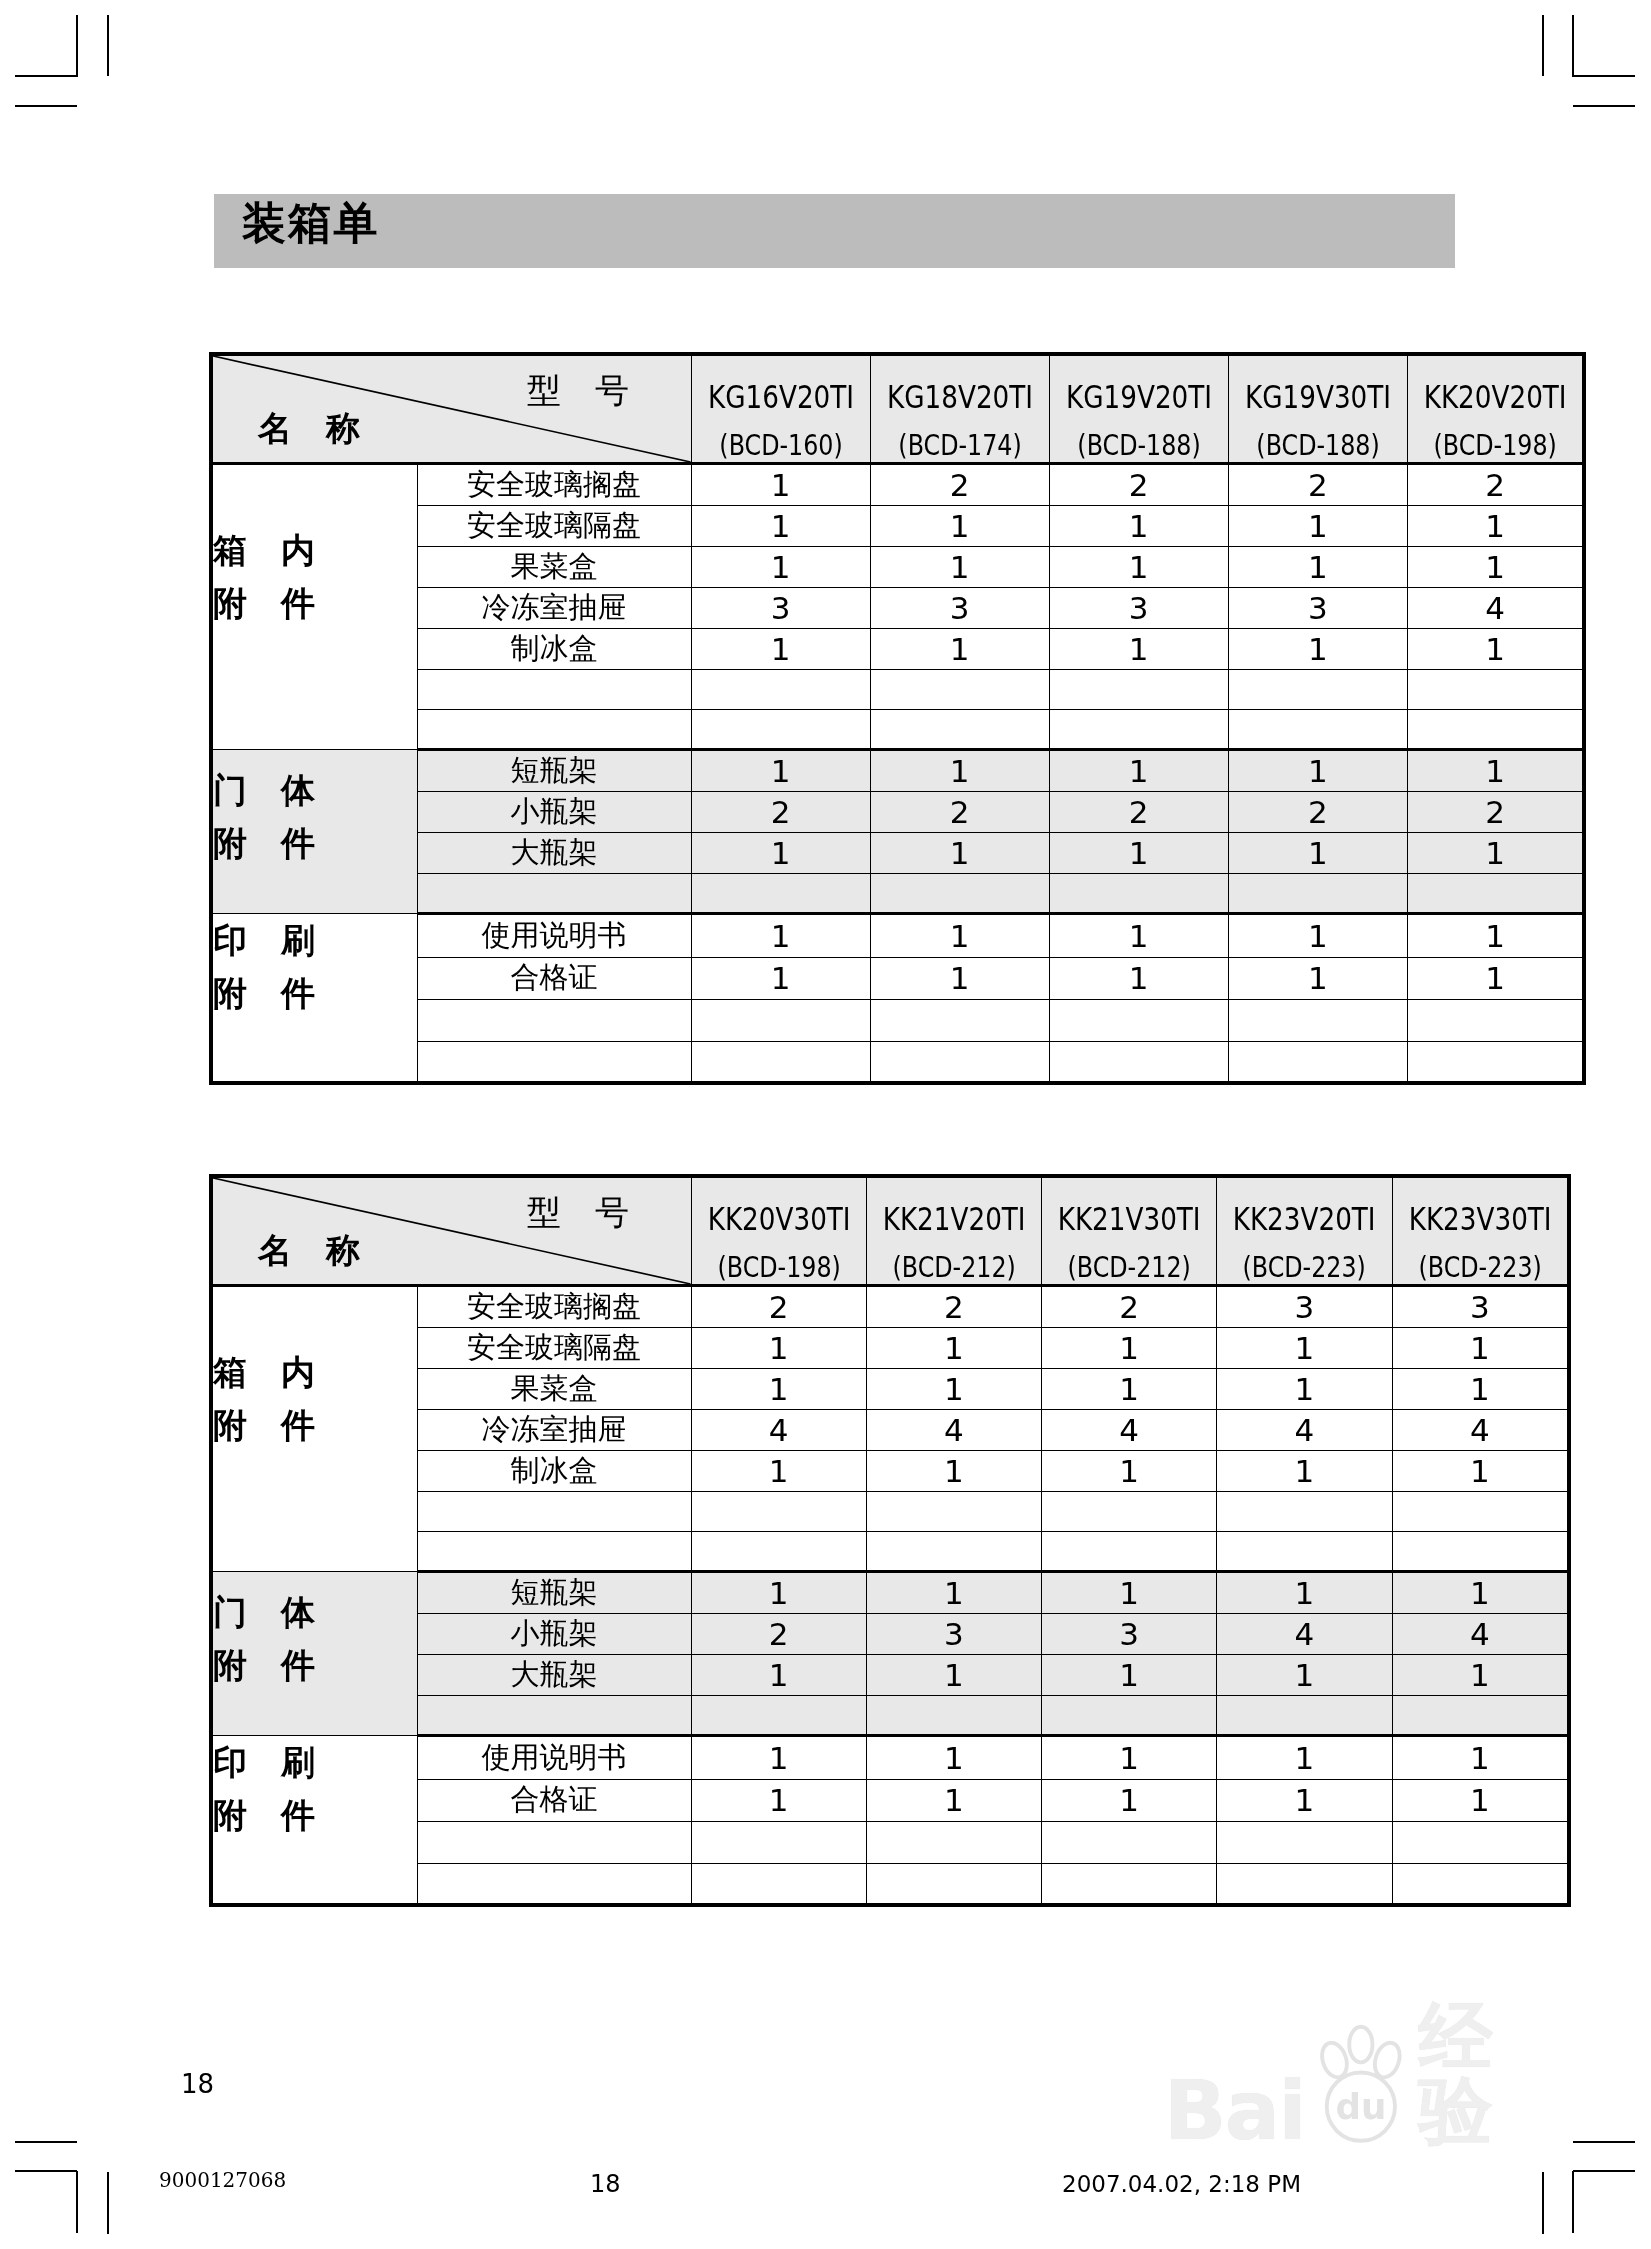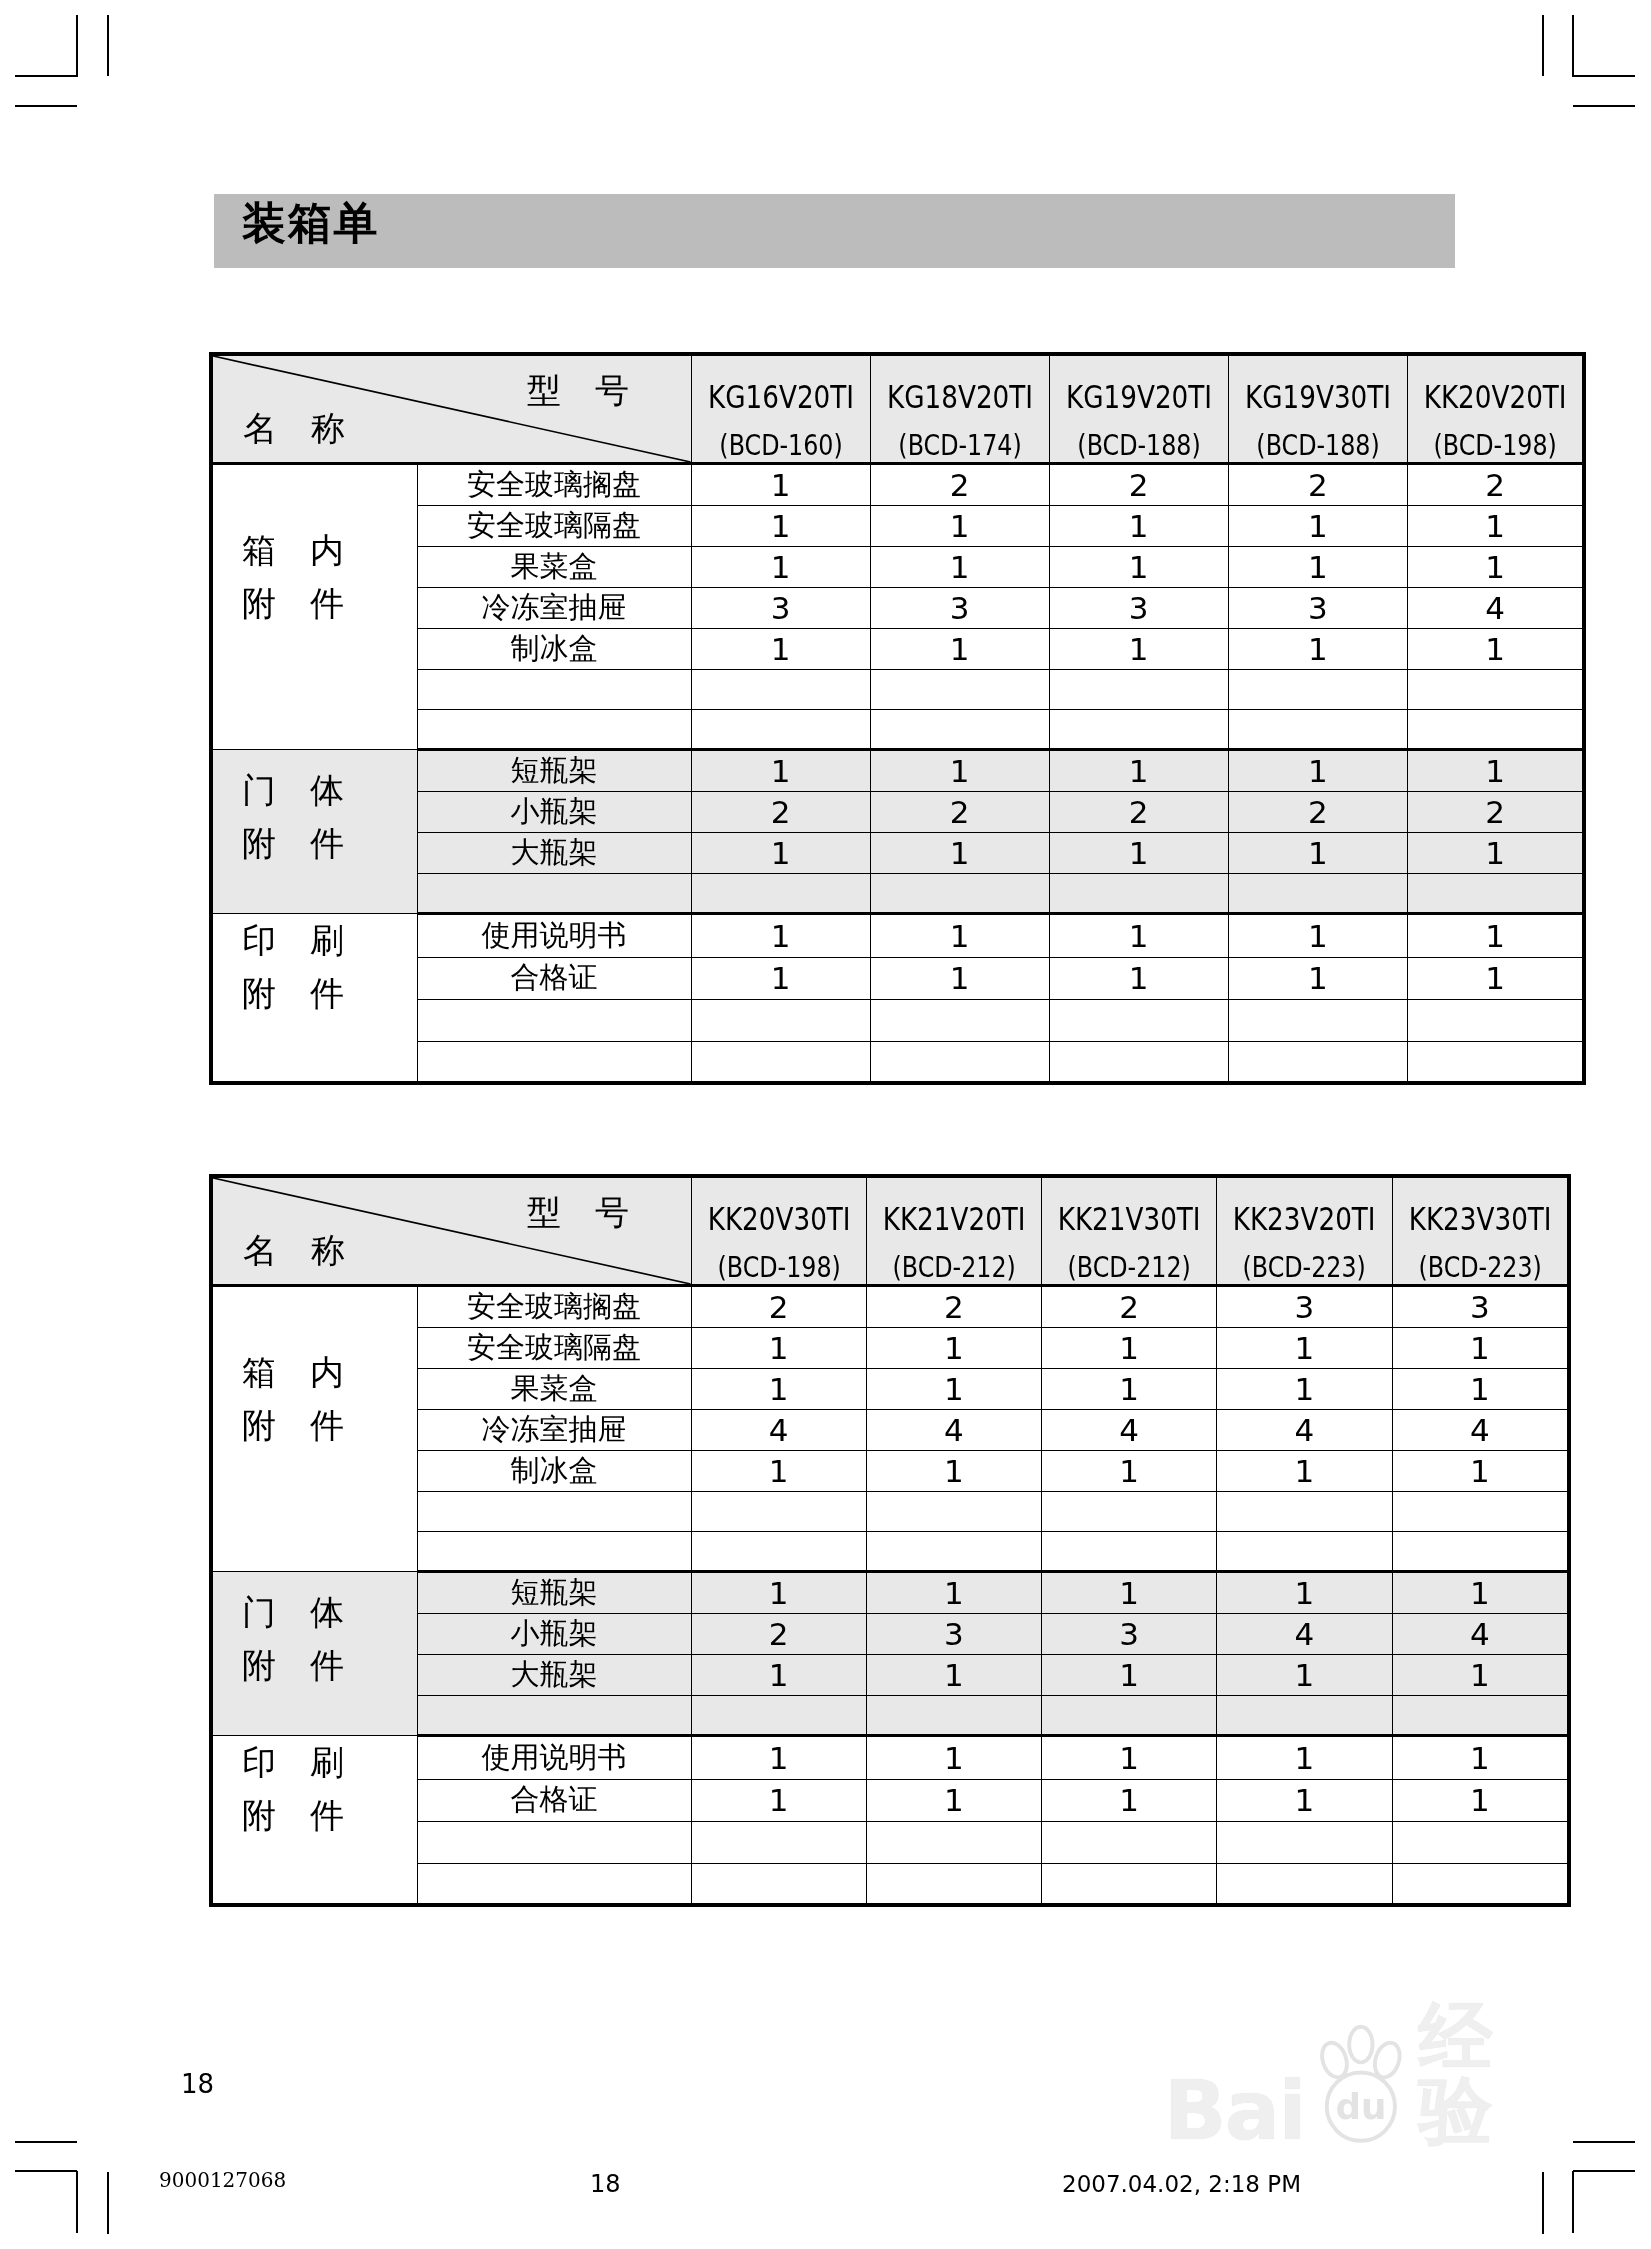--- a/index.html
+++ b/index.html
@@ -17,28 +17,28 @@
   
   .twrap{position:absolute;left:209px;}
   .twrap.t1{top:352px;}
   .twrap.t2{top:1174px;}
   table.pack{border-collapse:collapse;table-layout:fixed;background:#fff;border:4.3px solid #000;}
   table.pack th,table.pack td{border:1.7px solid #000;padding:0;}
   table.pack thead th{border-bottom:3.4px solid #000;background:#e8e8e8;height:106px;vertical-align:top;}
   th.namehead{position:relative;}
   th.namehead svg{position:absolute;left:0;top:0;width:100%;height:100%;}
   th.namehead .lbl-model{position:absolute;top:12px;left:299px;font-size:34px;font-weight:normal;white-space:pre;margin-left:15px;}
-  th.namehead .lbl-name{position:absolute;bottom:10.3px;left:30px;font-size:34px;font-weight:normal;white-space:pre;text-align:right;}
+  th.namehead .lbl-name{position:absolute;bottom:10.3px;left:45px;font-size:34px;font-weight:bold;white-space:pre;text-align:right;}
   th.model .mname{margin-top:22px;font-size:32px;font-weight:normal;transform:scaleX(.82);transform-origin:center;white-space:nowrap;text-align:center;}
   th.model .mcode{margin-top:12px;font-size:29px;font-weight:normal;transform:scaleX(.82);transform-origin:center;white-space:nowrap;text-align:center;}
   table.pack tbody tr{height:40px;}
   tr.group-end td{border-bottom:3.4px solid #000;}
   tr.shaded td{background:#e8e8e8;}
   td.cat{vertical-align:middle;}
-  td.cat .cl{font-size:34px;font-weight:normal;padding-left:29px;line-height:53px;white-space:pre;}
+  td.cat .cl{font-size:34px;font-weight:bold;line-height:53px;white-space:pre;}
   td.item{font-size:29px;text-align:center;padding-left:17px;border-right-width:2.6px;white-space:pre;}
   td.num{font-size:31px;text-align:center;vertical-align:middle;padding-top:5.1px;}
 
   
   .margin-page{position:absolute;left:181px;top:2069px;font-size:26px;}
   .foot-doc{position:absolute;left:159px;top:2168px;font-size:20px;font-family:"DejaVu Serif","Liberation Serif",serif;}
   .foot-page{position:absolute;left:590px;top:2170px;font-size:24px;}
   .foot-date{position:absolute;left:1062px;top:2171px;font-size:23px;}
 
   

